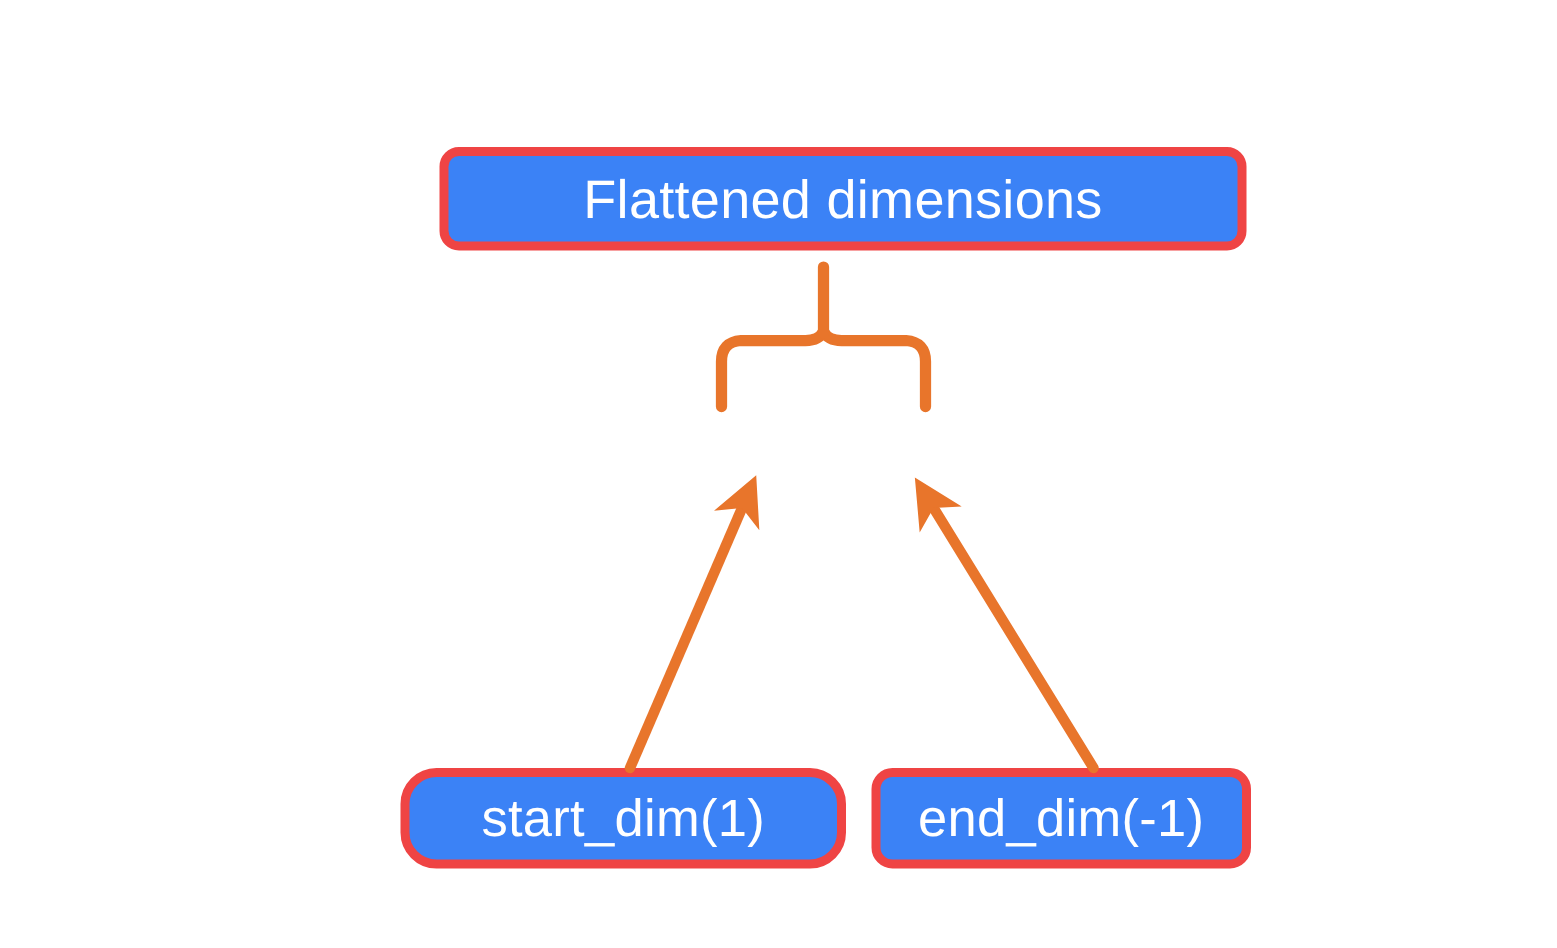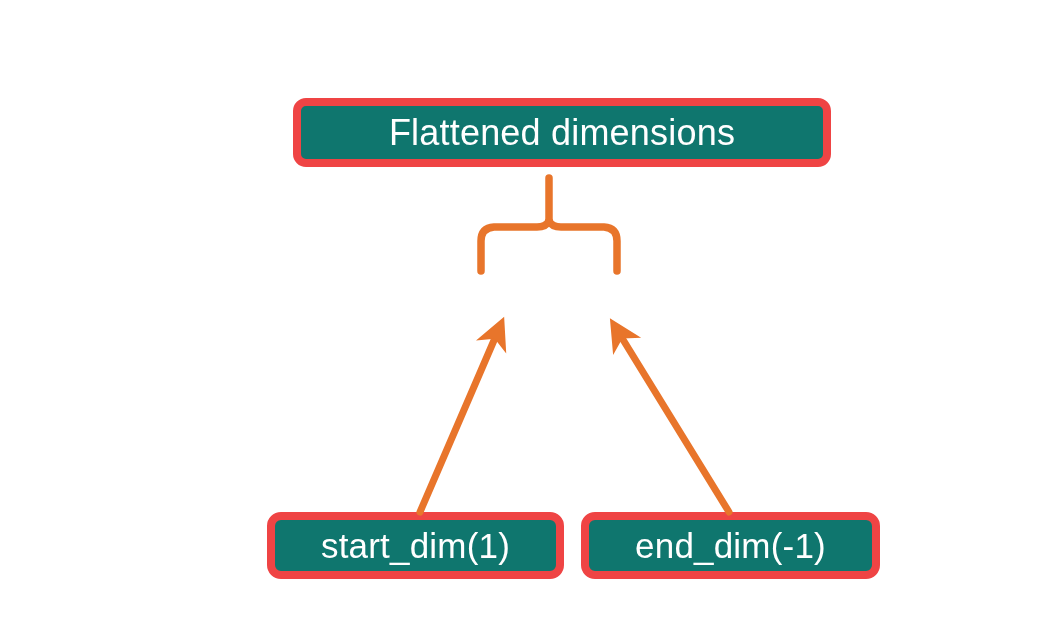--- a/index.html
+++ b/index.html
@@ -15,22 +15,22 @@
   }
   #canvas {
     position: relative;
     width: 1038px;
     height: 632px;
     background: #ffffff;
   }
   .node {
     position: absolute;
     box-sizing: border-box;
-    background: #0f766e;
-    border: 8px solid #ef4444;
+    background: #3b82f6;
+    border: 6px solid #ef4444;
     border-radius: 14px;
     display: flex;
     align-items: center;
     justify-content: center;
     color: #ffffff;
     font-weight: 400;
     letter-spacing: 0.2px;
     white-space: nowrap;
     user-select: none;
     text-align: center;
@@ -59,25 +59,26 @@
     left: -24px;
     top: 10px;
   }
   
   #node-start-dim {
     left: 267px;
     top: 512px;
     width: 297px;
     height: 67px;
     font-size: 35px;
+    border-radius: 24px;
   }
   #node-end-dim {
     left: 581px;
     top: 512px;
-    width: 299px;
+    width: 253px;
     height: 67px;
     font-size: 35px;
   }
   #overlay {
     position: absolute;
     left: 0;
     top: 0;
     width: 1038px;
     height: 632px;
     pointer-events: none;

